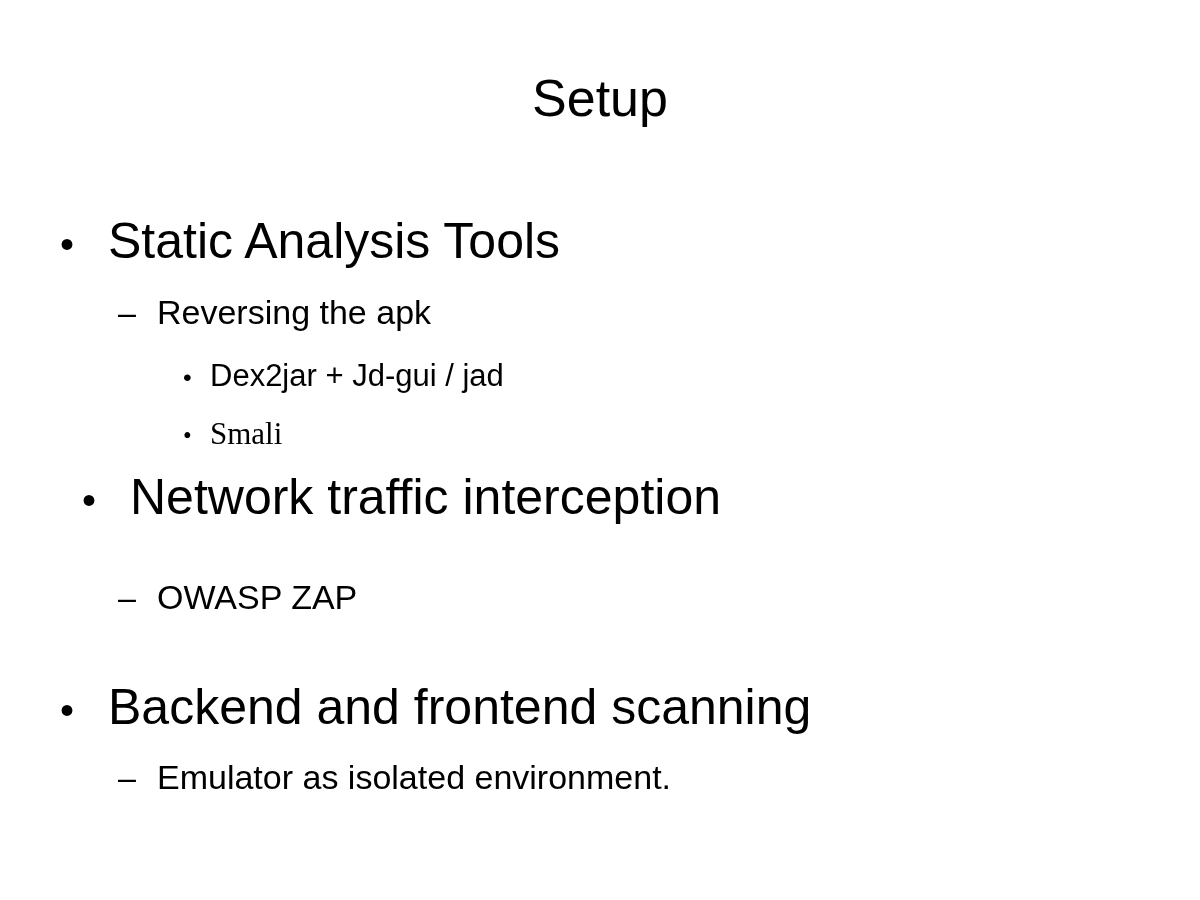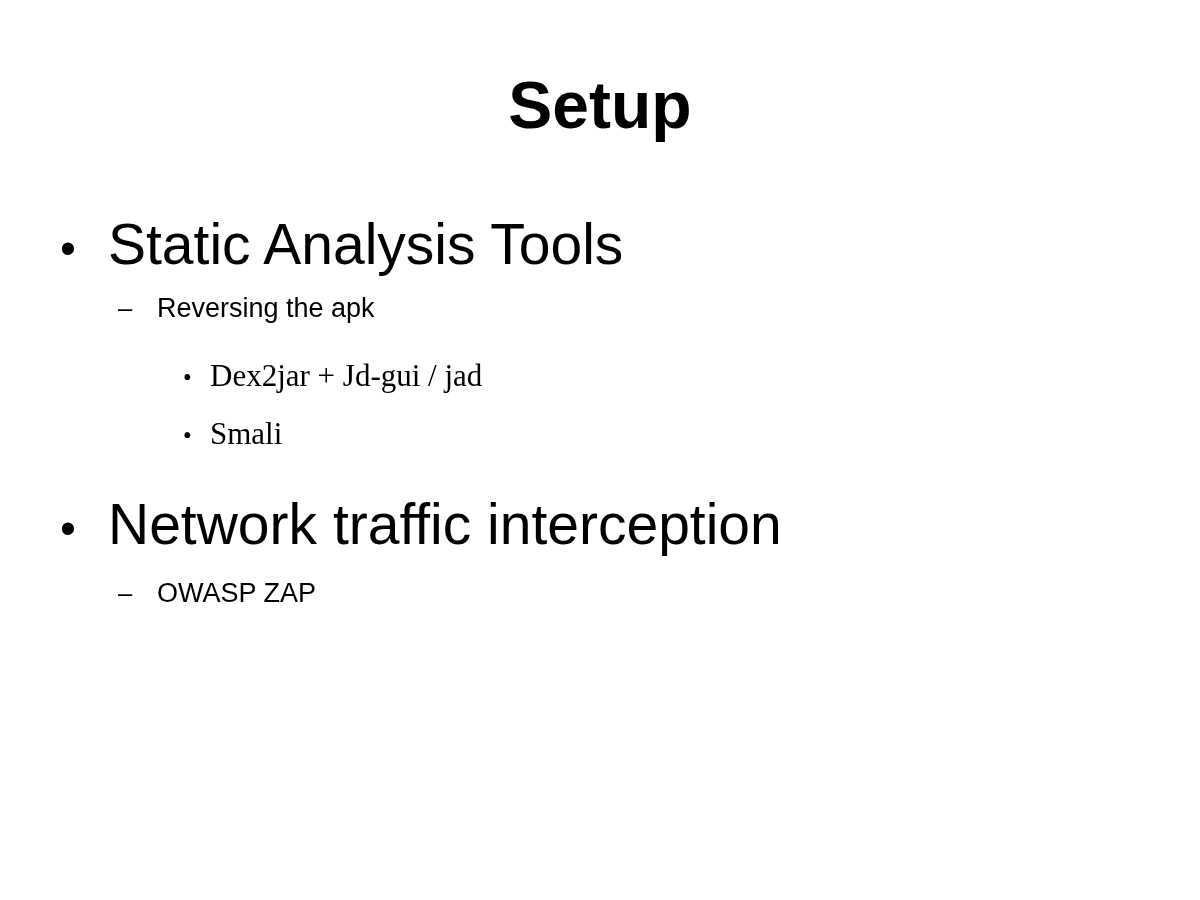--- a/index.html
+++ b/index.html
@@ -15,44 +15,44 @@
     color: #000000;
     font-family: "Liberation Sans", sans-serif;
     overflow: hidden;
   }
   .title {
     position: absolute;
     top: 72px;
     left: 0;
     width: 100%;
     text-align: center;
-    font-size: 66px;
+    font-size: 52px;
     line-height: 1;
-    font-weight: 700;
+    font-weight: 400;
   }
   .row {
     position: absolute;
     white-space: nowrap;
     line-height: 1;
   }
   .marker {
     display: inline-block;
     text-align: left;
   }
-  .l1 { left: 60px;  font-size: 57px; }
-  .l2 { left: 118px; font-size: 27px; }
+  .l1 { left: 60px;  font-size: 50px; }
+  .l2 { left: 118px; font-size: 34px; }
   .l3 { left: 183px; font-size: 31px; }
   .l1 .marker { width: 48px; font-size: 0.80em; }
   .l2 .marker { width: 39px; font-size: 0.95em; }
   .l3 .marker { width: 27px; font-size: 0.80em; }
   .r1  { top: 216px; }
   .r2  { top: 295px; }
-  .r3  { top: 360px; font-family: Liberation Serif, serif; }
+  .r3  { top: 360px; }
   .r4  { top: 418px; font-family: Liberation Serif, serif; }
-  .r5  { top: 496px; }
+  .r5  { top: 472px; margin-left: 22px; }
   .r6  { top: 580px; }
   .r7  { top: 618px; }
   .r8  { top: 682px; }
   .r9  { top: 760px; }
   .r10 { top: 828px; }
 </style>
 </head>
 <body>
 
 <div class="slide">
@@ -77,16 +77,22 @@
 
   <div class="row l1 r5">
     <span class="marker">•</span><span>Network traffic interception</span>
   </div>
 
   <div class="row l2 r6">
     <span class="marker">–</span><span>OWASP ZAP</span>
   </div>
 
 
+  <div class="row l1 r8">
+    <span class="marker">•</span><span>Backend and frontend scanning</span>
+  </div>
 
+  <div class="row l2 r9">
+    <span class="marker">–</span><span>Emulator as isolated environment.</span>
+  </div>
 
 
 </div>
 
 </body></html>

